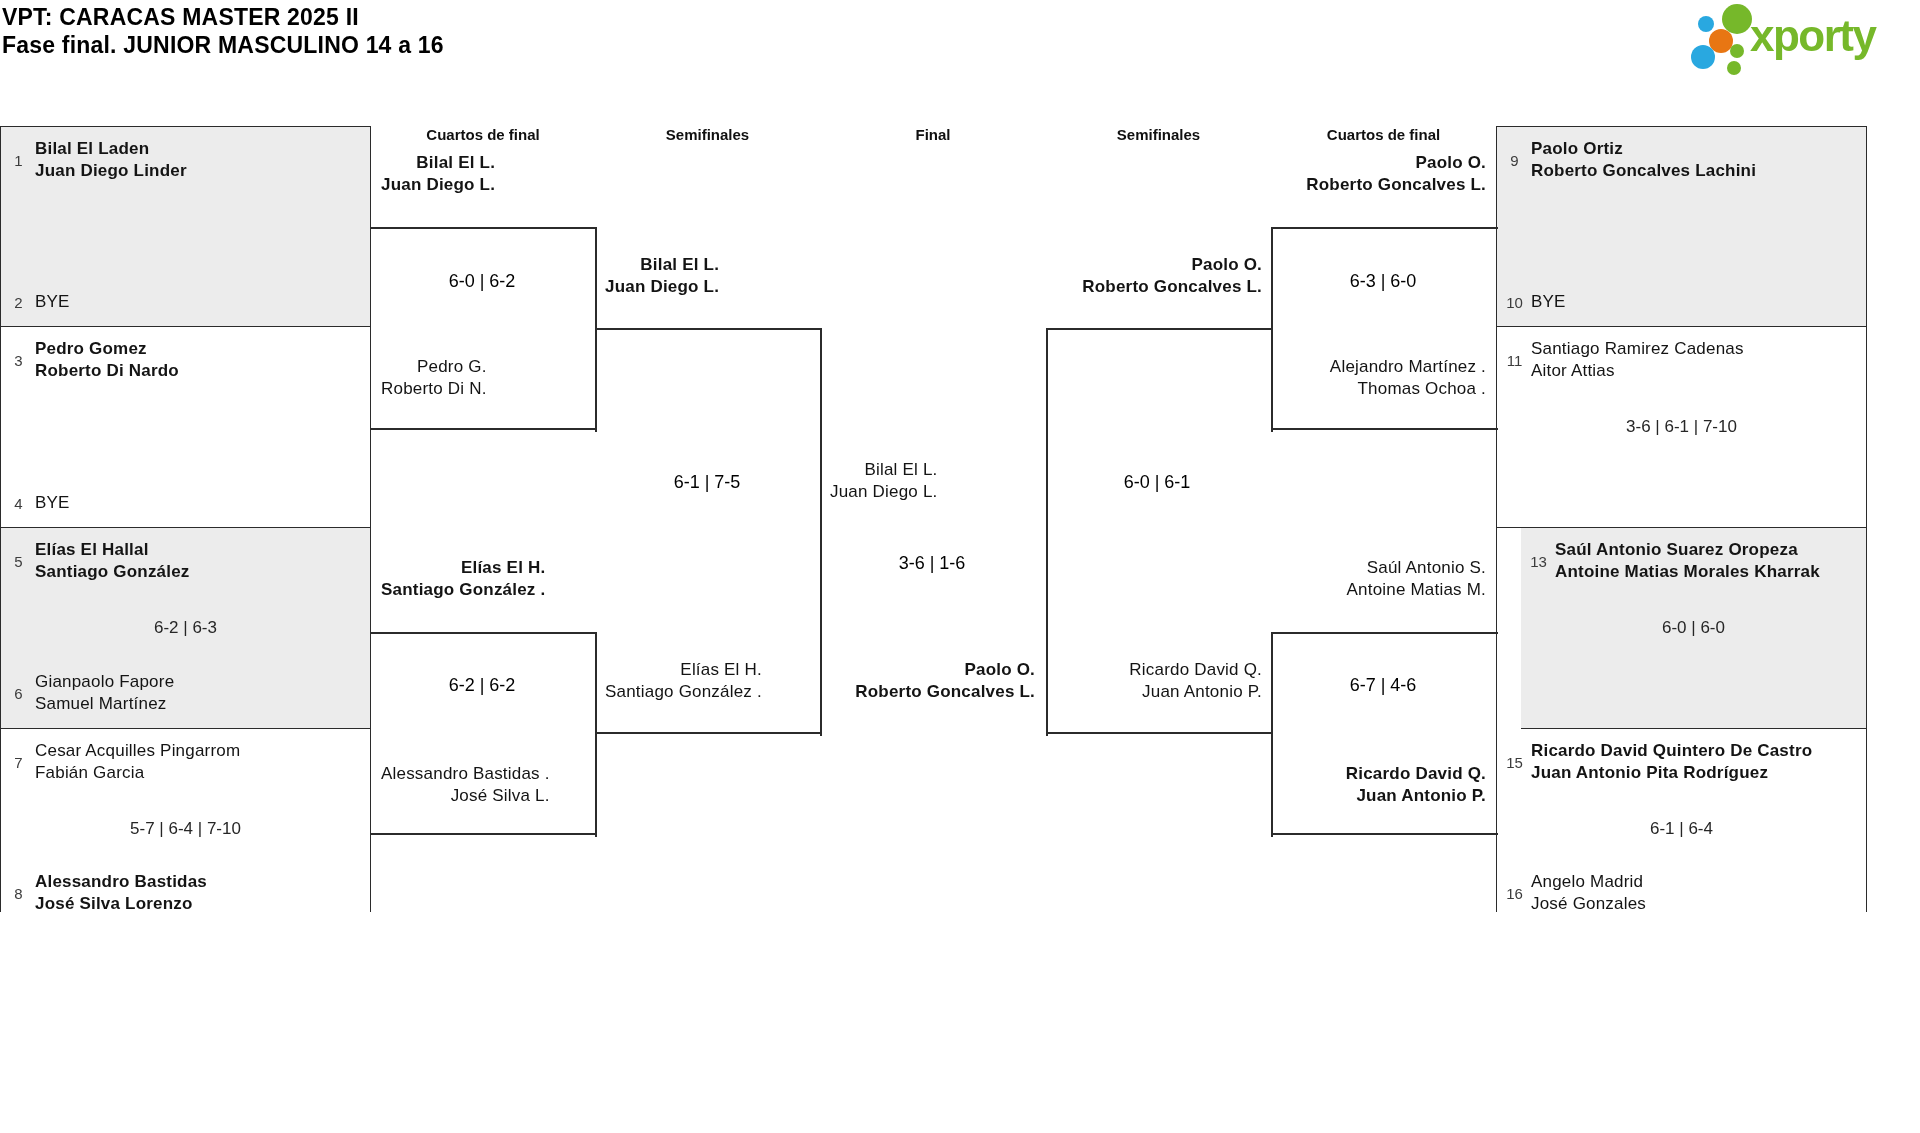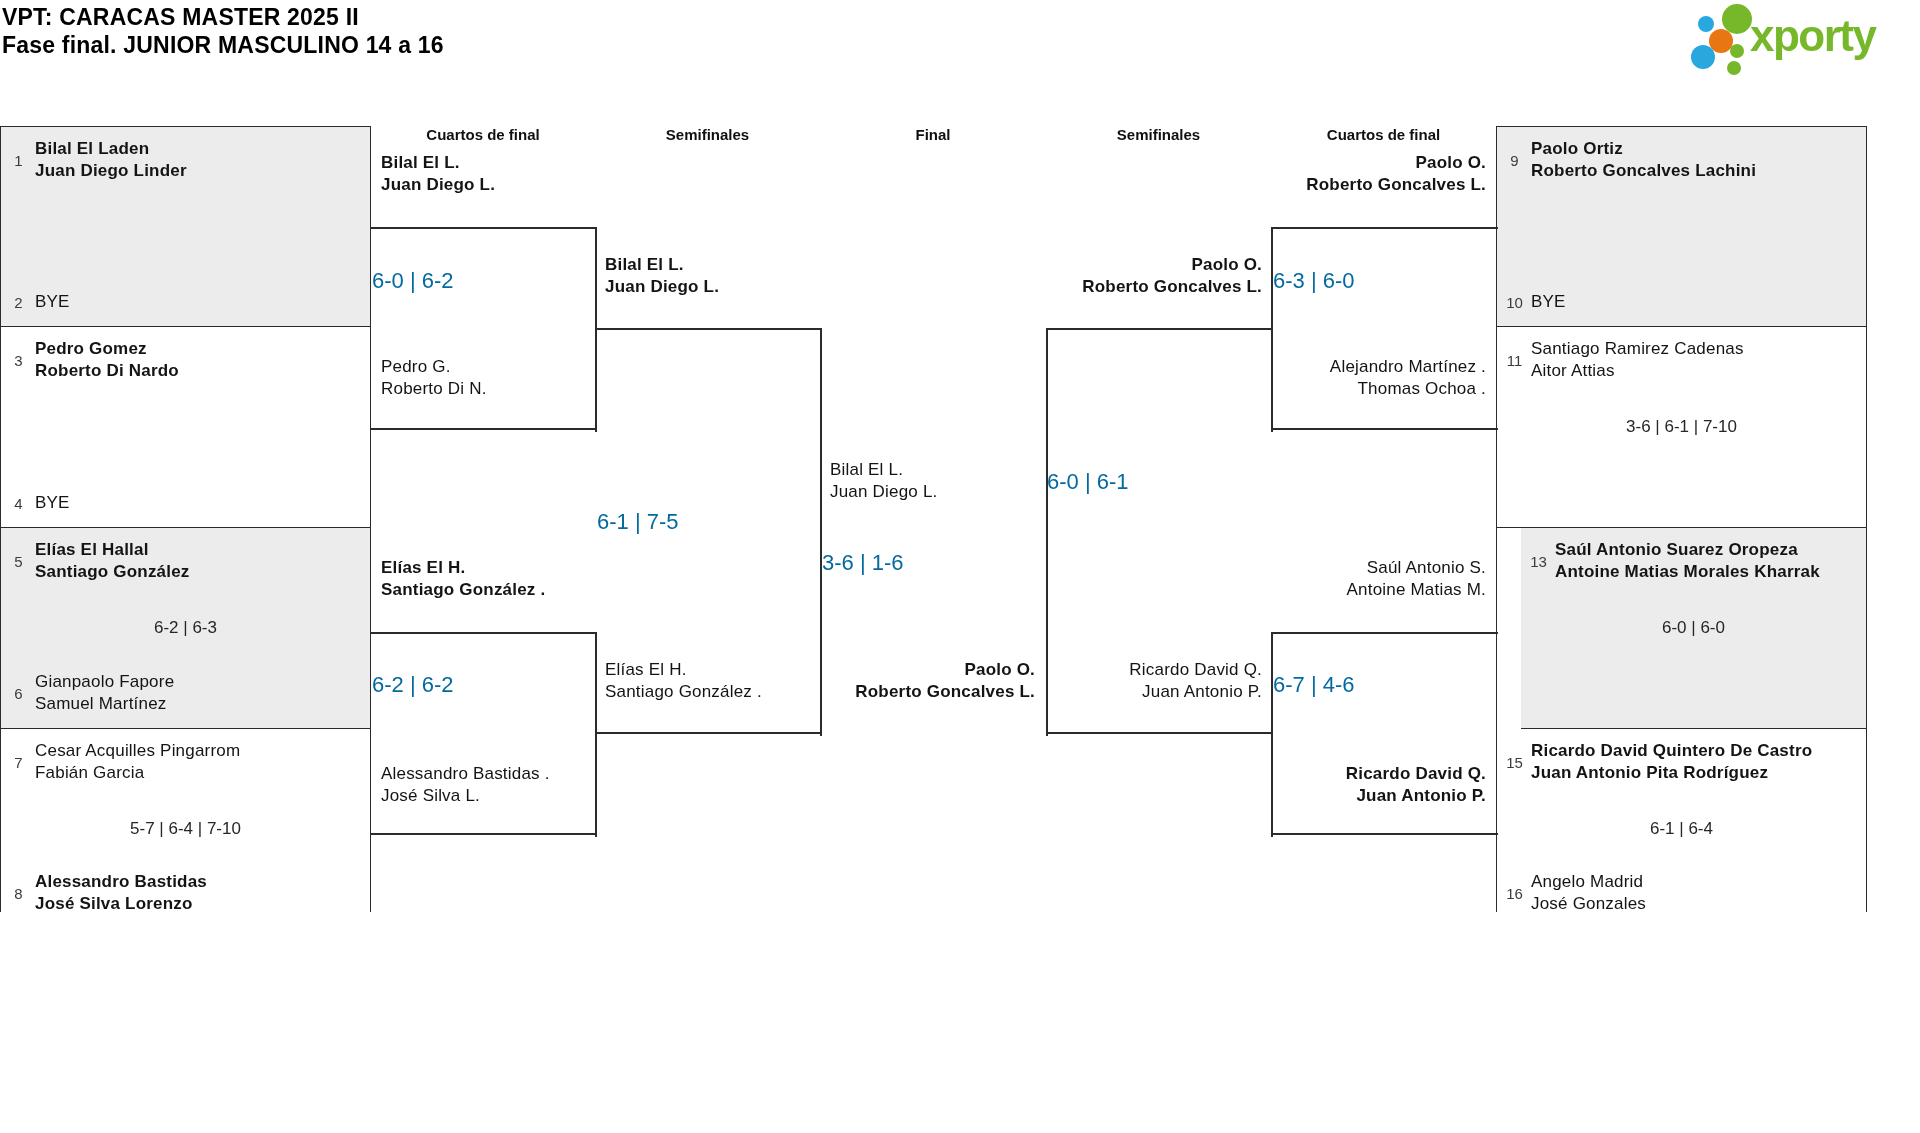--- a/index.html
+++ b/index.html
@@ -16,24 +16,24 @@
   .r1box.sep{border-bottom:1.5px solid #2b2b2b;}
   .r1box.shaded{background:#ececec;}
   .seat{position:absolute;left:9px;right:6px;display:flex;align-items:center;gap:8px;}
   .seat.st{top:11px;}
   .seat.sb{bottom:13px;}
   .seed{min-width:17px;font-size:15px;color:#3c3c3c;text-align:center;flex:0 0 auto;}
   .nm{font-size:17px;line-height:22px;color:#141414;white-space:nowrap;letter-spacing:.2px;}
   .nm.b{font-weight:700;}
   .mid-score{position:absolute;left:0;right:0;top:50%;margin-top:-11px;
              text-align:center;font-size:17px;line-height:22px;color:#262626;}
-  .tblock{position:absolute;}
+  .tblock{position:absolute;text-align:right;}
   .tblock.ra{text-align:right;}
-  .sblock{position:absolute;width:220px;font-size:22px;
-          line-height:22px;color:#0369a1;}
+  .sblock{position:absolute;width:220px;text-align:center;font-size:18px;
+          line-height:22px;color:#000000;}
   .bline{position:absolute;background:#2b2b2b;}
   .logo{position:absolute;left:1688px;top:0;width:232px;height:80px;cursor:pointer;}
   .dot{position:absolute;border-radius:50%;}
   .logo-text{position:absolute;left:62px;top:11px;font-size:44px;font-weight:700;
              letter-spacing:-1.5px;}
 </style>
 </head>
 <body>
 
 <div class="page">
@@ -200,21 +200,21 @@
       </div>
       <div class="sblock" style="left: 372px; top: 674px;">6-2 | 6-2</div>
       <div class="tblock" style="top: 254px; left: 605px;">
         <div class="nm b">Bilal El L.</div>
         <div class="nm b">Juan Diego L.</div>
       </div>
       <div class="tblock" style="top: 659px; left: 605px;">
         <div class="nm">Elías El H.</div>
         <div class="nm">Santiago González .</div>
       </div>
-      <div class="sblock" style="left: 597px; top: 471px; margin-top: 40px;">6-1 | 7-5</div>
+      <div class="sblock" style="left: 597px; top: 471px;">6-1 | 7-5</div>
       <div class="tblock" style="top: 459px; left: 830px;">
         <div class="nm">Bilal El L.</div>
         <div class="nm">Juan Diego L.</div>
       </div>
       <div class="tblock ra" style="top: 659px; right: 885px;">
         <div class="nm b">Paolo O.</div>
         <div class="nm b">Roberto Goncalves L.</div>
       </div>
       <div class="sblock" style="left: 822px; top: 552px;">3-6 | 1-6</div>
       <div class="tblock ra" style="top: 254px; right: 658px;">

